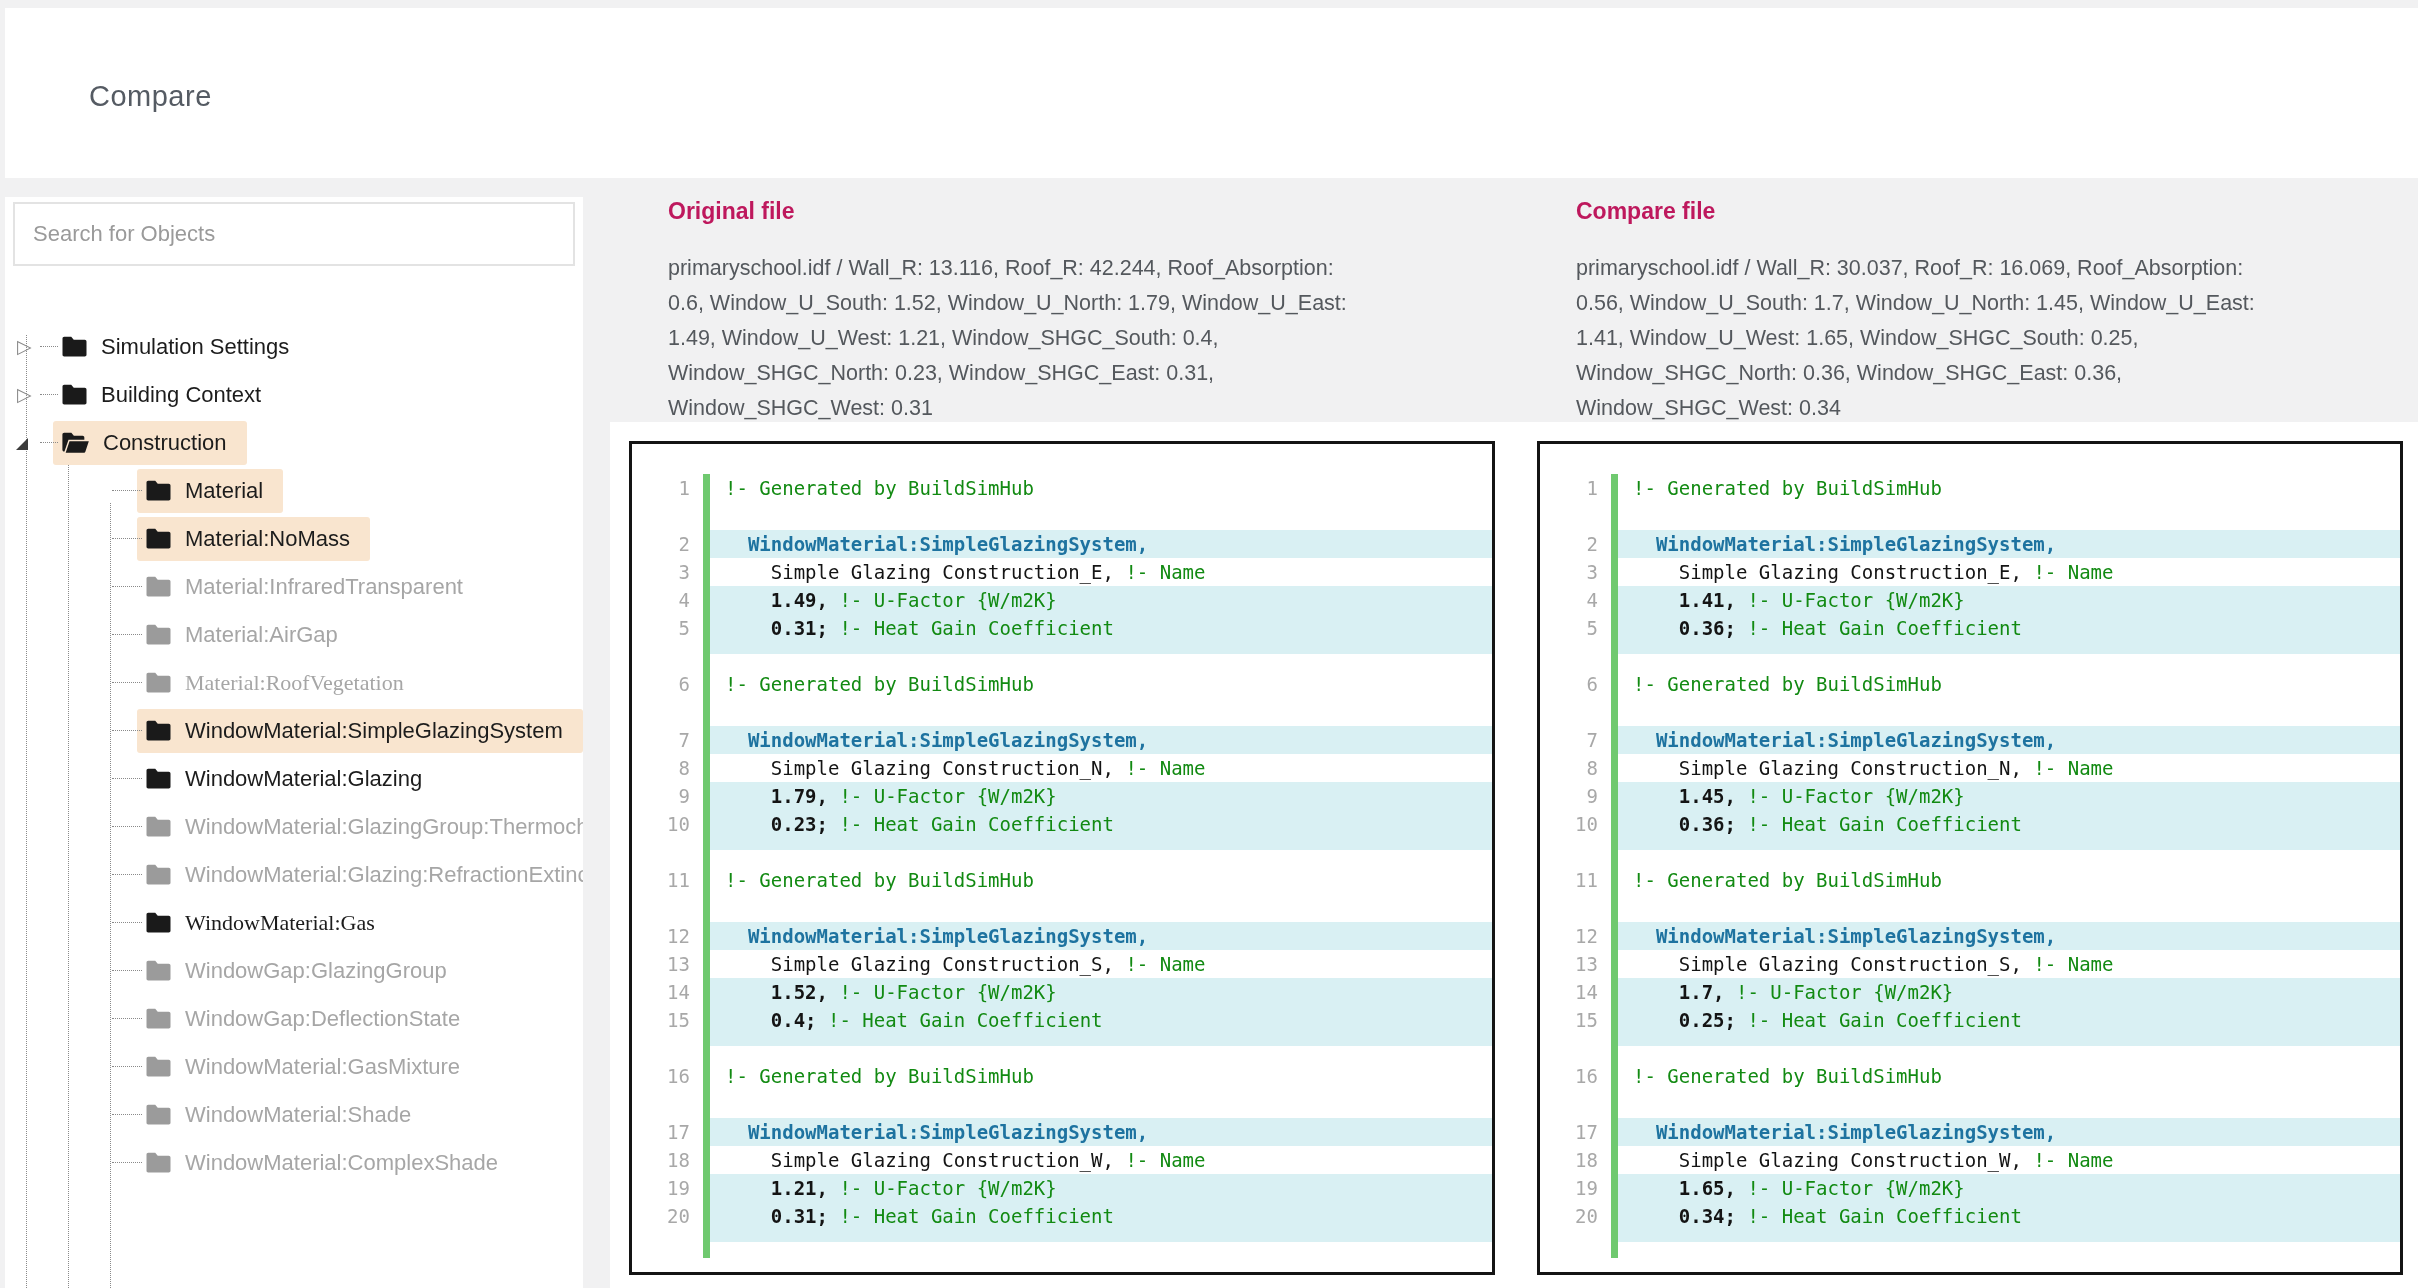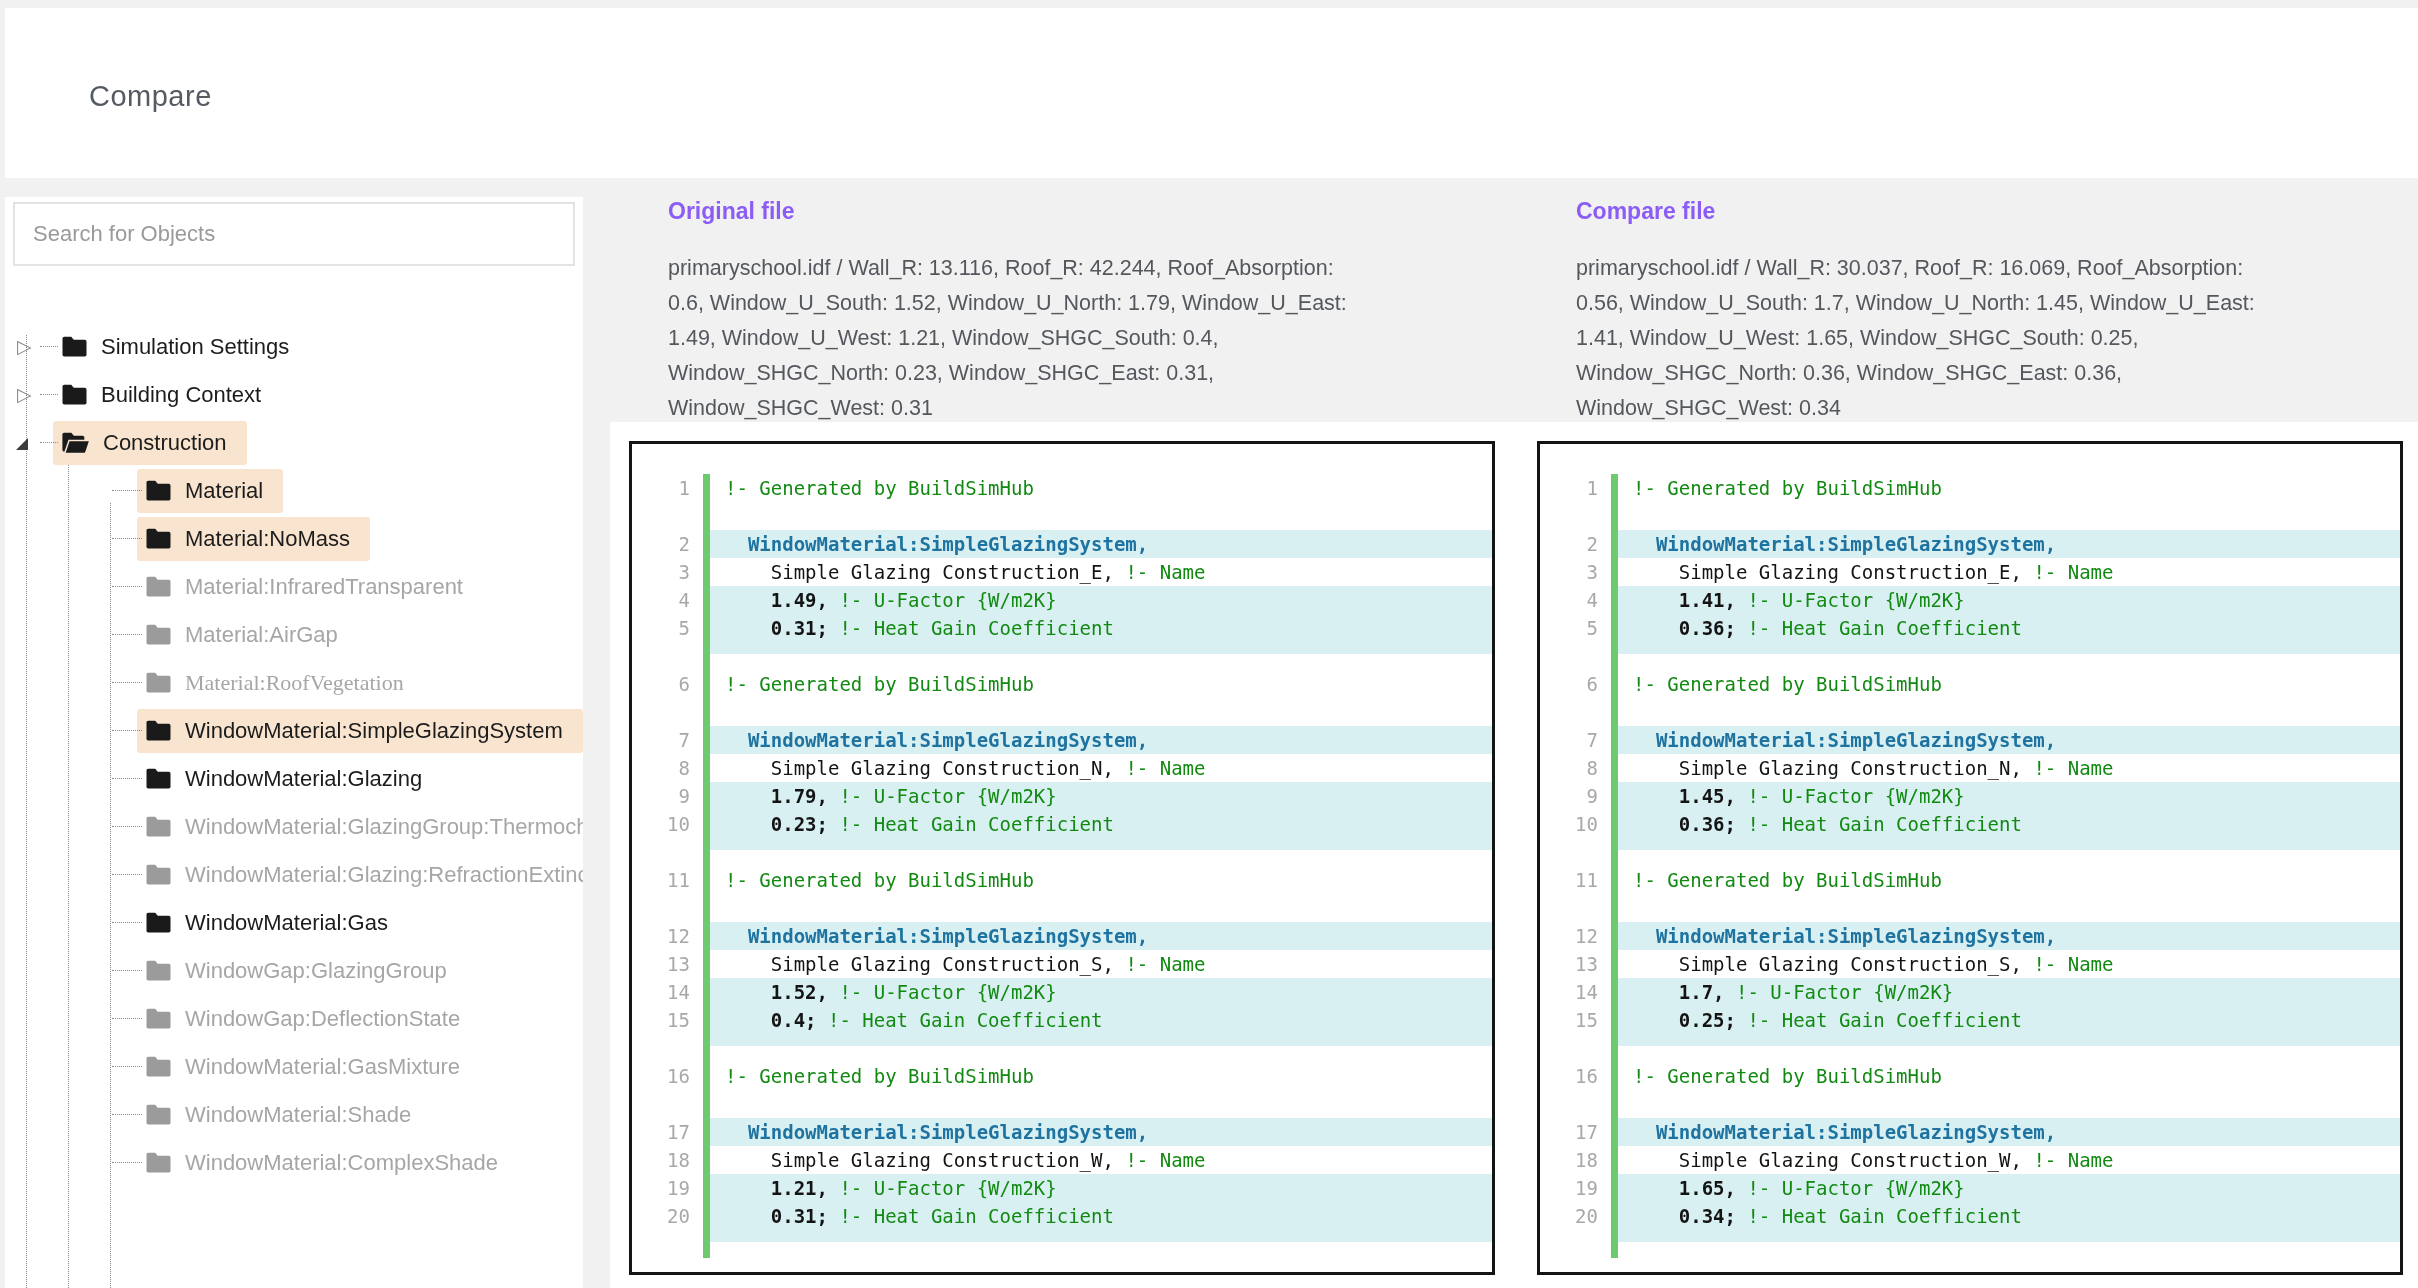--- a/index.html
+++ b/index.html
@@ -33,21 +33,21 @@
   .node{display:inline-block;height:44px;line-height:44px;margin-top:2px;padding:0 20px 0 8px;border-radius:3px;
         font-size:22px;color:#1c1c1c}
   .node.sel{background:var(--peach)}
   .node .fico{vertical-align:-4px;margin-right:13px;color:#1a1a1a}
   .trow.dis .node{color:var(--muted)}
   .trow.dis .fico{color:#9b9b9b}
 
   
   .filecol{position:absolute;top:198px;width:845px}
   .col0{left:668px}.col1{left:1576px}
-  .filecol h2{font-size:23px;font-weight:bold;color:#8b5cf6}
+  .filecol h2{font-size:23px;font-weight:bold;color:#be185d}
   .filecol p{margin-top:26px;font-size:21.5px;line-height:35px;color:#54585d;white-space:pre-line}
 
   
   .panelbg{position:absolute;left:610px;top:422px;width:1808px;height:866px;background:var(--card)}
   .code-box{position:absolute;top:19px;width:866px;height:834px;border:3px solid #141414;background:#fff;
             overflow:hidden;font-family:"DejaVu Sans Mono",monospace;font-size:19px}
   .cb0{left:19px}.cb1{left:927px}
   .rows{padding-top:30px}
   .code-row{display:flex;height:28px;line-height:28px}
   .gutter{flex:none;width:78px;text-align:right;padding-right:13px;color:#a8a8a8;border-right:7px solid var(--bar)}
@@ -101,21 +101,21 @@
           </svg><span class="tlabel">WindowMaterial:SimpleGlazingSystem</span></span></div>
       <div class="trow"><div class="stub" style="left: 107px; width: 30px;"></div><span class="node" style="margin-left: 132px;"><svg class="fico" viewBox="0 0 24 22" width="27" height="24" fill="currentColor">
             <path d="M2.6 2.6H9l2.3 2.7h10.1c.9 0 1.6.7 1.6 1.6v12.2c0 .9-.7 1.6-1.6 1.6H2.6c-.9 0-1.6-.7-1.6-1.6V4.2c0-.9.7-1.6 1.6-1.6z"></path>
           </svg><span class="tlabel">WindowMaterial:Glazing</span></span></div>
       <div class="trow dis"><div class="stub" style="left: 107px; width: 30px;"></div><span class="node" style="margin-left: 132px;"><svg class="fico" viewBox="0 0 24 22" width="27" height="24" fill="currentColor">
             <path d="M2.6 2.6H9l2.3 2.7h10.1c.9 0 1.6.7 1.6 1.6v12.2c0 .9-.7 1.6-1.6 1.6H2.6c-.9 0-1.6-.7-1.6-1.6V4.2c0-.9.7-1.6 1.6-1.6z"></path>
           </svg><span class="tlabel">WindowMaterial:GlazingGroup:Thermochromic</span></span></div>
       <div class="trow dis"><div class="stub" style="left: 107px; width: 30px;"></div><span class="node" style="margin-left: 132px;"><svg class="fico" viewBox="0 0 24 22" width="27" height="24" fill="currentColor">
             <path d="M2.6 2.6H9l2.3 2.7h10.1c.9 0 1.6.7 1.6 1.6v12.2c0 .9-.7 1.6-1.6 1.6H2.6c-.9 0-1.6-.7-1.6-1.6V4.2c0-.9.7-1.6 1.6-1.6z"></path>
           </svg><span class="tlabel">WindowMaterial:Glazing:RefractionExtinctionMethod</span></span></div>
-      <div class="trow"><div class="stub" style="left: 107px; width: 30px;"></div><span class="node" style="margin-left: 132px;"><svg class="fico" viewBox="0 0 24 22" width="27" height="24" fill="currentColor">
+      <div class="trow"><div class="stub" style="left: 107px; width: 30px;"></div><span class="node" style="margin-left: 132px; font-family: Liberation Serif, serif;"><svg class="fico" viewBox="0 0 24 22" width="27" height="24" fill="currentColor">
             <path d="M2.6 2.6H9l2.3 2.7h10.1c.9 0 1.6.7 1.6 1.6v12.2c0 .9-.7 1.6-1.6 1.6H2.6c-.9 0-1.6-.7-1.6-1.6V4.2c0-.9.7-1.6 1.6-1.6z"></path>
           </svg><span class="tlabel">WindowMaterial:Gas</span></span></div>
       <div class="trow dis"><div class="stub" style="left: 107px; width: 30px;"></div><span class="node" style="margin-left: 132px;"><svg class="fico" viewBox="0 0 24 22" width="27" height="24" fill="currentColor">
             <path d="M2.6 2.6H9l2.3 2.7h10.1c.9 0 1.6.7 1.6 1.6v12.2c0 .9-.7 1.6-1.6 1.6H2.6c-.9 0-1.6-.7-1.6-1.6V4.2c0-.9.7-1.6 1.6-1.6z"></path>
           </svg><span class="tlabel">WindowGap:GlazingGroup</span></span></div>
       <div class="trow dis"><div class="stub" style="left: 107px; width: 30px;"></div><span class="node" style="margin-left: 132px;"><svg class="fico" viewBox="0 0 24 22" width="27" height="24" fill="currentColor">
             <path d="M2.6 2.6H9l2.3 2.7h10.1c.9 0 1.6.7 1.6 1.6v12.2c0 .9-.7 1.6-1.6 1.6H2.6c-.9 0-1.6-.7-1.6-1.6V4.2c0-.9.7-1.6 1.6-1.6z"></path>
           </svg><span class="tlabel">WindowGap:DeflectionState</span></span></div>
       <div class="trow dis"><div class="stub" style="left: 107px; width: 30px;"></div><span class="node" style="margin-left: 132px;"><svg class="fico" viewBox="0 0 24 22" width="27" height="24" fill="currentColor">
             <path d="M2.6 2.6H9l2.3 2.7h10.1c.9 0 1.6.7 1.6 1.6v12.2c0 .9-.7 1.6-1.6 1.6H2.6c-.9 0-1.6-.7-1.6-1.6V4.2c0-.9.7-1.6 1.6-1.6z"></path>

